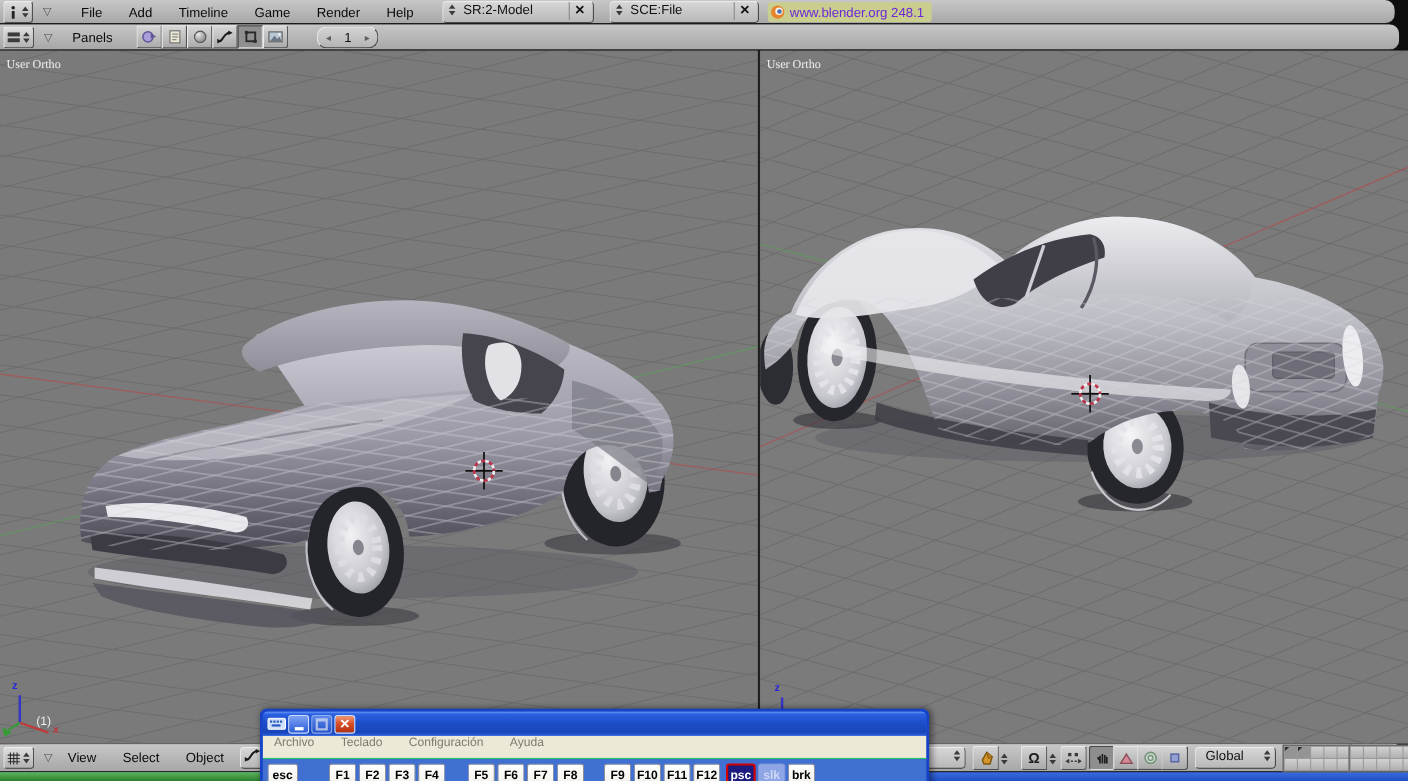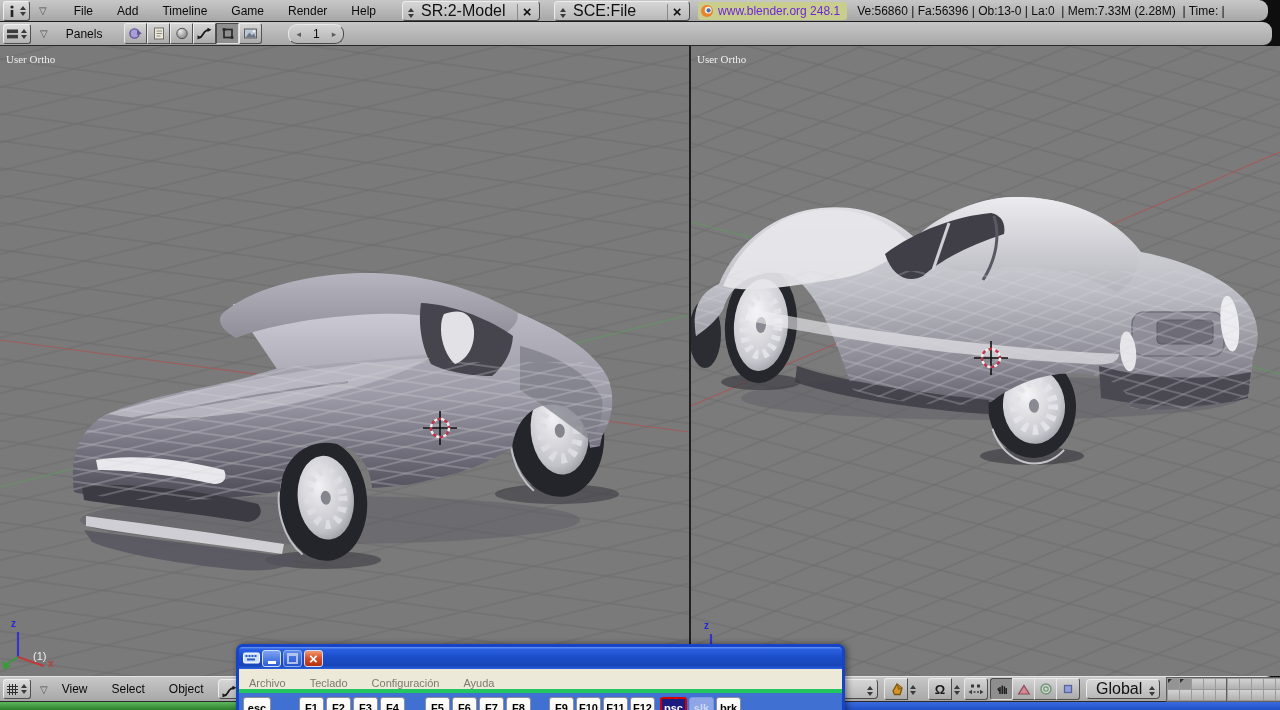--- a/index.html
+++ b/index.html
@@ -17,23 +17,23 @@
         border:1px solid;border-color:#efefef #4f4f4f #4f4f4f #efefef;border-radius:3px;
         margin-left:3px;padding:0 2px;}
   .spin{width:9px;height:14px;display:flex;flex-direction:column;align-items:center;
         justify-content:center;gap:2px;}
   .spin::before{content:"";border-left:3px solid transparent;border-right:3px solid transparent;
         border-bottom:4px solid #3a3a3a;}
   .spin::after{content:"";border-left:3px solid transparent;border-right:3px solid transparent;
         border-top:4px solid #3a3a3a;}
   .collapse{margin-left:9px;color:#4e4e4e;font-size:10px;}
   .collapse::before{content:"▽";}
-  .fieldwrap{display:flex;align-items:flex-end;height:18px;background:linear-gradient(#d6d6d6,#b8b8b8);
+  .fieldwrap{display:flex;align-items:flex-start;height:18px;background:linear-gradient(#d6d6d6,#b8b8b8);
         border:1px solid;border-color:#ededed #4a4a4a #4a4a4a #ededed;border-radius:4px;
-        padding:0 3px;font-size:16px;color:#101010;margin-left:14px;}
+        padding:0 3px;font-size:12px;color:#101010;margin-left:14px;}
   .fieldwrap .txt{margin:0 6px;white-space:nowrap;}
   .xbtn{width:18px;height:16px;display:flex;align-items:center;justify-content:center;
         font-weight:bold;font-size:12px;color:#111;border-left:1px solid #8a8a8a;cursor:pointer;}
   .xbtn::before{content:"×";font-size:15px;}
   .verpill{display:flex;align-items:center;background:#c9cd8e;border-radius:3px;height:18px;
         padding:0 7px 0 2px;margin-left:8px;font-size:12px;color:#6d28d9;}
   .stats{margin-left:10px;font-size:12px;color:#0c0c0c;white-space:pre;}
   .ibtn{width:21px;height:19px;display:flex;align-items:center;justify-content:center;
         background:linear-gradient(#d6d6d6,#ababab);border:1px solid;
         border-color:#eaeaea #525252 #525252 #eaeaea;cursor:pointer;}
@@ -86,22 +86,22 @@
        text-shadow:1px 1px 1px #123;white-space:nowrap;overflow:hidden;}
   .capbtn{width:19px;height:17px;margin-left:2px;border:1px solid #cfe0ff;border-radius:3px;
        display:flex;align-items:center;justify-content:center;cursor:pointer;box-sizing:border-box;}
   .capmin,.capmax{background:linear-gradient(#7fa3f2,#2a5ad8);}
   .capmax{opacity:.65;}
   .capmin::before{content:"";width:8px;height:3px;background:#fff;margin-top:8px;}
   .capmax::before{content:"";width:7px;height:6px;border:2px solid #fff;border-top-width:3px;}
   .capclose{background:linear-gradient(#f09a72,#d9512a 45%,#b23010);color:#fff;font-weight:bold;
        font-size:11px;}
   .capclose::before{content:"×";font-size:15px;line-height:1;}
-  #osk-menu{height:20px;background:#ece9d8;border-bottom:4px solid #22c55e;
-       display:flex;align-items:flex-end;padding-left:10px;gap:24px;}
+  #osk-menu{height:20px;background:#ece9d8;border-bottom:1px solid #22c55e;
+       display:flex;align-items:flex-start;padding-left:10px;gap:24px;}
   #osk-menu span{font-size:11px;color:#7d7a6e;cursor:pointer;}
   #osk-keys{display:flex;align-items:flex-start;padding:4px 0 0 4px;background:#3f70d2;height:34px;}
   .key{width:25px;height:22px;background:linear-gradient(#ffffff,#f0efe8);border:1px solid #8f8f97;
        border-bottom-color:#5f5f66;border-radius:3px;color:#000;font-weight:bold;font-size:11px;
        display:flex;align-items:center;justify-content:center;margin-right:2px;cursor:pointer;
        box-sizing:border-box;}
   .key.esc{width:28px;}
   .key.gap26{margin-left:26px;}
   .key.gap18{margin-left:18px;}
   .key.gap16{margin-left:16px;}
@@ -146,21 +146,20 @@
     <div class="verpill">
       <span class="mini-icon">
         <svg width="14" height="14" viewBox="0 0 14 14">
           <circle cx="7" cy="7" r="6" fill="#e8852c"></circle>
           <circle cx="8.2" cy="6.2" r="3.4" fill="#f7f3ee"></circle>
           <circle cx="8.6" cy="6.4" r="2.1" fill="#4a6fae"></circle>
         </svg>
       </span>
       <span style="margin-left:4px">www.blender.org 248.1</span>
     </div>
-    <span class="stats">Ve:56860 | Fa:56396 | Ob:13-0 | La:0  | Mem:7.33M (2.28M)  | Time: |</span>
   </div>
 
   <div class="hbar" id="buttonsbar">
     <div class="wbtn">
       <span class="mini-icon">
         <svg width="13" height="12">
             <rect x="1" y="1.5" width="11" height="3.6" fill="#3c3c3c"></rect>
             <rect x="1" y="6.8" width="11" height="3.6" fill="#3c3c3c"></rect>
           </svg>
       </span>

